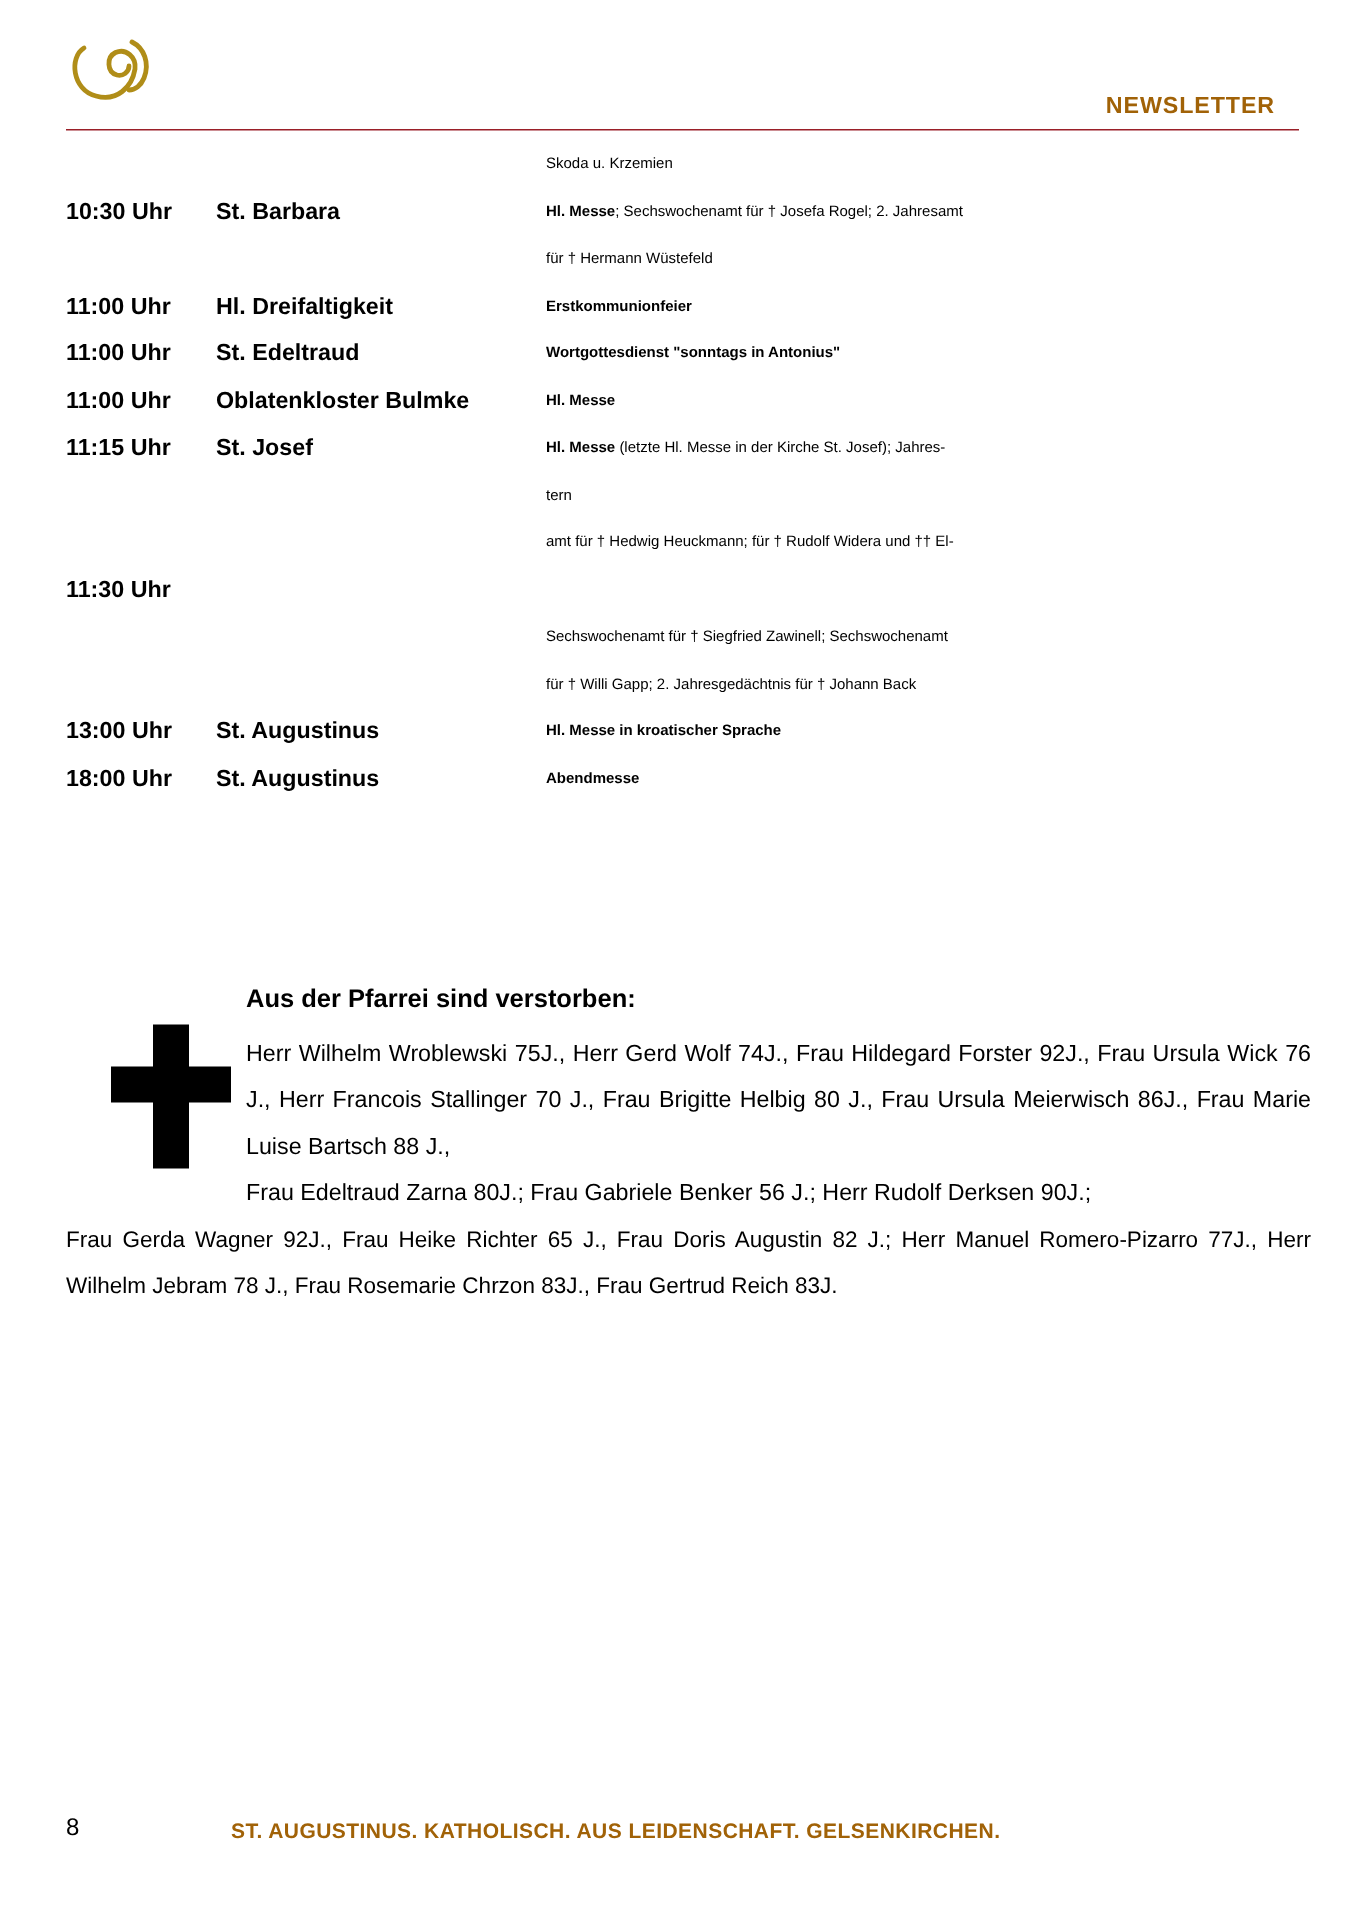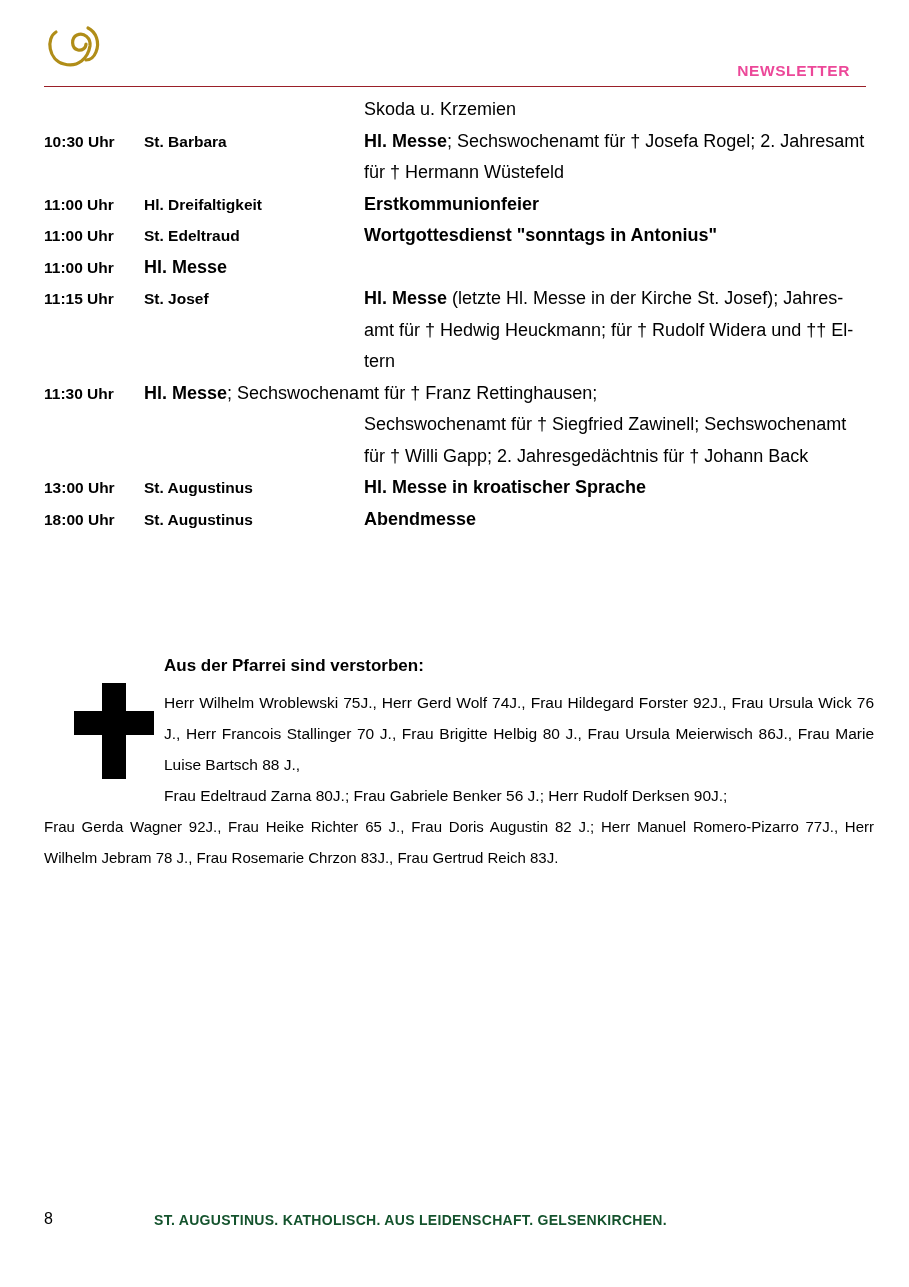--- a/index.html
+++ b/index.html
@@ -35,21 +35,21 @@
     width: 70px;
     height: 54px;
   }
   .header-title {
     position: absolute;
     right: 16px;
     top: 40px;
     font-size: 15.5px;
     font-weight: bold;
     letter-spacing: 0.6px;
-    color: #ec4899;
+    color: #a16207;
   }
   .header-rule {
     position: absolute;
     left: 0;
     top: 64px;
     width: 822px;
     height: 1px;
     background: #9a1f28;
   }
 
@@ -76,21 +76,21 @@
   .col-place {
     width: 220px;
     flex: 0 0 220px;
     font-size: 15.5px;
     font-weight: bold;
     line-height: 31.5px;
     white-space: nowrap;
   }
   .col-desc {
     flex: 1 1 auto;
-    font-size: 18px;
+    font-size: 10px;
     line-height: 31.5px;
     text-align: justify;
     padding-right: 2px;
   }
   .col-desc b {
     font-weight: bold;
   }
   .continuation .col-desc {
     line-height: 31.5px;
   }
@@ -173,21 +173,21 @@
     top: 0;
     font-size: 16px;
     color: #000;
   }
   .footer-text {
     position: absolute;
     left: 110px;
     top: 2px;
     font-size: 14px;
     font-weight: bold;
-    color: #14532d;
+    color: #a16207;
     letter-spacing: 0.3px;
   }
 </style>
 </head>
 <body>
 
 <div class="page">
 
   <div class="header">
     <div class="logo">
@@ -224,40 +224,40 @@
           <div class="col-place">Hl. Dreifaltigkeit</div>
           <div class="col-desc"><b>Erstkommunionfeier</b><span></span></div>
         </div>
         <div class="row">
           <div class="col-time">11:00 Uhr</div>
           <div class="col-place">St. Edeltraud</div>
           <div class="col-desc"><b>Wortgottesdienst "sonntags in Antonius"</b><span></span></div>
         </div>
         <div class="row">
           <div class="col-time">11:00 Uhr</div>
+          <div class="col-place">Oblatenkloster Bulmke</div>
           <div class="col-desc"><b>Hl. Messe</b><span></span></div>
         </div>
         <div class="row">
           <div class="col-time">11:15 Uhr</div>
           <div class="col-place">St. Josef</div>
           <div class="col-desc"><b>Hl. Messe</b><span> (letzte Hl. Messe in der Kirche St. Josef); Jahres-</span></div>
         </div>
         <div class="row continuation">
           <div class="col-time"></div>
           <div class="col-place"></div>
+          <div class="col-desc">tern</div>
+        </div>
+        <div class="row continuation">
+          <div class="col-time"></div>
+          <div class="col-place"></div>
           <div class="col-desc">amt für † Hedwig Heuckmann; für † Rudolf Widera und †† El-</div>
         </div>
-        <div class="row continuation">
-          <div class="col-time"></div>
-          <div class="col-place"></div>
-          <div class="col-desc">tern</div>
-        </div>
         <div class="row">
           <div class="col-time">11:30 Uhr</div>
-          <div class="col-desc"><b>Hl. Messe</b><span>; Sechswochenamt für † Franz Rettinghausen;</span></div>
         </div>
         <div class="row continuation">
           <div class="col-time"></div>
           <div class="col-place"></div>
           <div class="col-desc">Sechswochenamt für † Siegfried Zawinell; Sechswochenamt</div>
         </div>
         <div class="row continuation">
           <div class="col-time"></div>
           <div class="col-place"></div>
           <div class="col-desc">für † Willi Gapp; 2. Jahresgedächtnis für † Johann Back</div>

